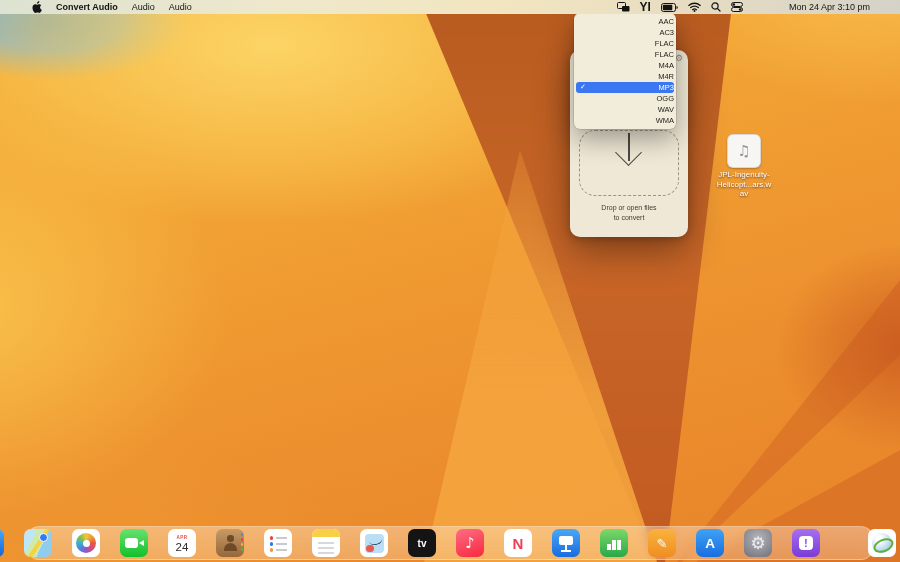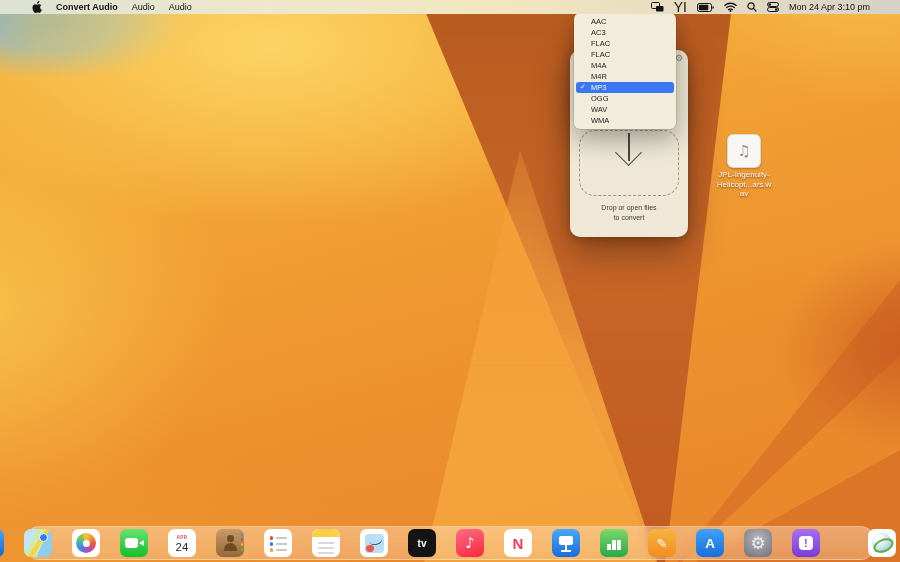--- a/index.html
+++ b/index.html
@@ -26,40 +26,40 @@
 
   
   #menubar { position:absolute; top:0; left:0; right:0; height:14px; z-index:50;
     background:linear-gradient(90deg,#dde2d2 0%,#eee8cc 30%,#f2e6c0 55%,#e8ddc2 75%,#d5d2c8 100%);
     display:flex; align-items:center; justify-content:space-between; padding:0 25px;
     font-size:9px; color:#141414; }
   .mb-left,.mb-right { display:flex; align-items:center; height:100%; }
   .mb-item { padding:0 7px; display:flex; align-items:center; height:100%; }
   .mb-app { font-weight:bold; }
   .mb-right .mb-item { padding:0 5px; }
-  .mb-clock { white-space:nowrap; padding-left:5px; }
+  .mb-clock { white-space:nowrap; padding-left:5px;margin-left:36px; }
   .sicon svg { display:block; }
 
   
   #conv-window { position:absolute; left:570px; top:50px; width:118px; height:187px;
     background:#efe8d6; border-radius:10px; z-index:20;
     box-shadow:0 14px 36px rgba(0,0,0,.38), 0 2px 8px rgba(0,0,0,.22); }
   #gear { position:absolute; top:2px; right:5px; font-size:9px; color:#8f8b7b; line-height:12px; }
   #dropzone { position:absolute; left:9px; right:9px; top:80px; height:66px;
     border:1.5px dashed #9b9387; border-radius:16px; }
   #arrow-line { position:absolute; left:58.4px; top:83px; width:1.3px; height:28px; background:#4c4a44; }
   #arrow-head { position:absolute; left:49px; top:93px; width:19px; height:19px;
     border-right:1.3px solid #4c4a44; border-bottom:1.3px solid #4c4a44; transform:rotate(45deg); }
   #drop-text { position:absolute; left:0; right:0; top:153px; text-align:center;
     font-size:7px; line-height:10px; color:#3c3b37; }
 
   
   #format-menu { position:absolute; left:574px; top:13px; width:102px; z-index:30;
     background:#f2ecda; border-radius:6px; padding:3px 2px;
-    box-shadow:0 10px 26px rgba(0,0,0,.35), 0 0 0 .5px rgba(0,0,0,.18); }
+    box-shadow:0 10px 26px rgba(0,0,0,.35), 0 0 0 .5px rgba(0,0,0,.18);text-align:right; }
   .fm-row { position:relative; height:11px; line-height:11px; font-size:7.5px; color:#1b1b1b;
     padding-left:15px; border-radius:3px; }
   .fm-row.selected { background:#3b77f0; color:#fff; }
   .fm-check { position:absolute; left:4px; top:0; font-size:7px; }
 
   
   #desktop-file { position:absolute; left:715px; top:134px; width:58px; text-align:center; z-index:10; }
   #file-thumb { width:34px; height:34px; margin:0 auto; background:#f7f6f3; border-radius:6px;
     border:1px solid rgba(0,0,0,.12); box-shadow:0 1px 2px rgba(0,0,0,.25);
     display:flex; align-items:center; justify-content:center; }
@@ -226,21 +226,21 @@
       <div class="mb-item">Audio</div>
       <div class="mb-item">Audio</div>
     </div>
     <div class="mb-right">
       <div class="mb-item sicon">
         <svg width="13" height="10" viewBox="0 0 13 10">
             <rect x="0.5" y="0.5" width="8" height="6" rx="1" fill="none" stroke="#141414"></rect>
             <rect x="5" y="4" width="7.5" height="5.5" rx="1" fill="#141414"></rect>
           </svg>
       </div>
-      <div class="mb-item" style="font-weight:normal; font-size:14px;">YI</div>
+      <div class="mb-item" style="font-weight:bold; font-size:12px;">YI</div>
       <div class="mb-item sicon">
         <svg width="17" height="9" viewBox="0 0 17 9">
             <rect x="0.5" y="0.5" width="14" height="8" rx="2" fill="none" stroke="#141414"></rect>
             <rect x="1.8" y="1.8" width="9.5" height="5.4" rx="1" fill="#141414"></rect>
             <path d="M15.5 3v3c.9-.2 1.3-.8 1.3-1.5s-.4-1.3-1.3-1.5z" fill="#141414"></path>
           </svg>
       </div>
       <div class="mb-item sicon">
         <svg width="13" height="10" viewBox="0 0 13 10">
             <path d="M.8 3.4a8.6 8.6 0 0 1 11.4 0M2.7 5.6a5.8 5.8 0 0 1 7.6 0M4.6 7.7a3 3 0 0 1 3.8 0" fill="none" stroke="#141414" stroke-width="1.3" stroke-linecap="round"></path>

